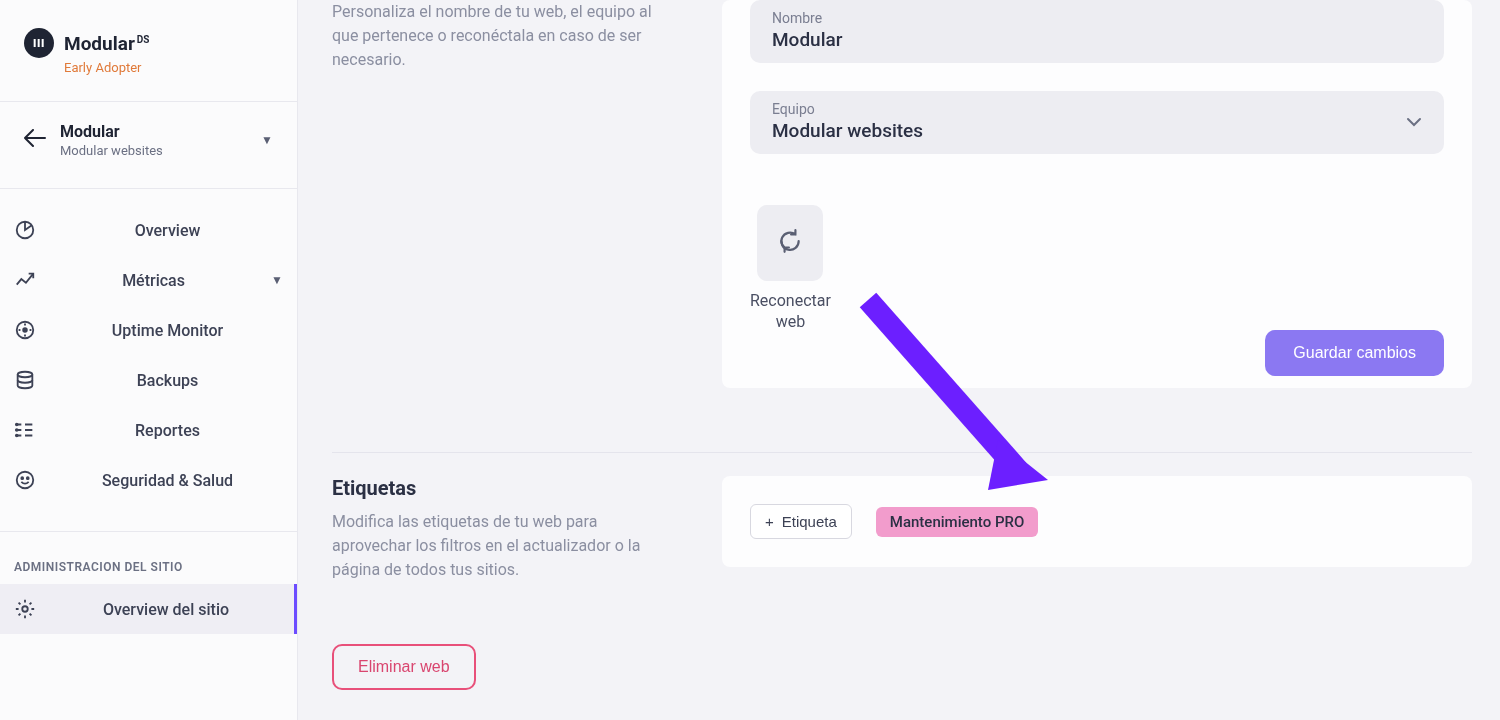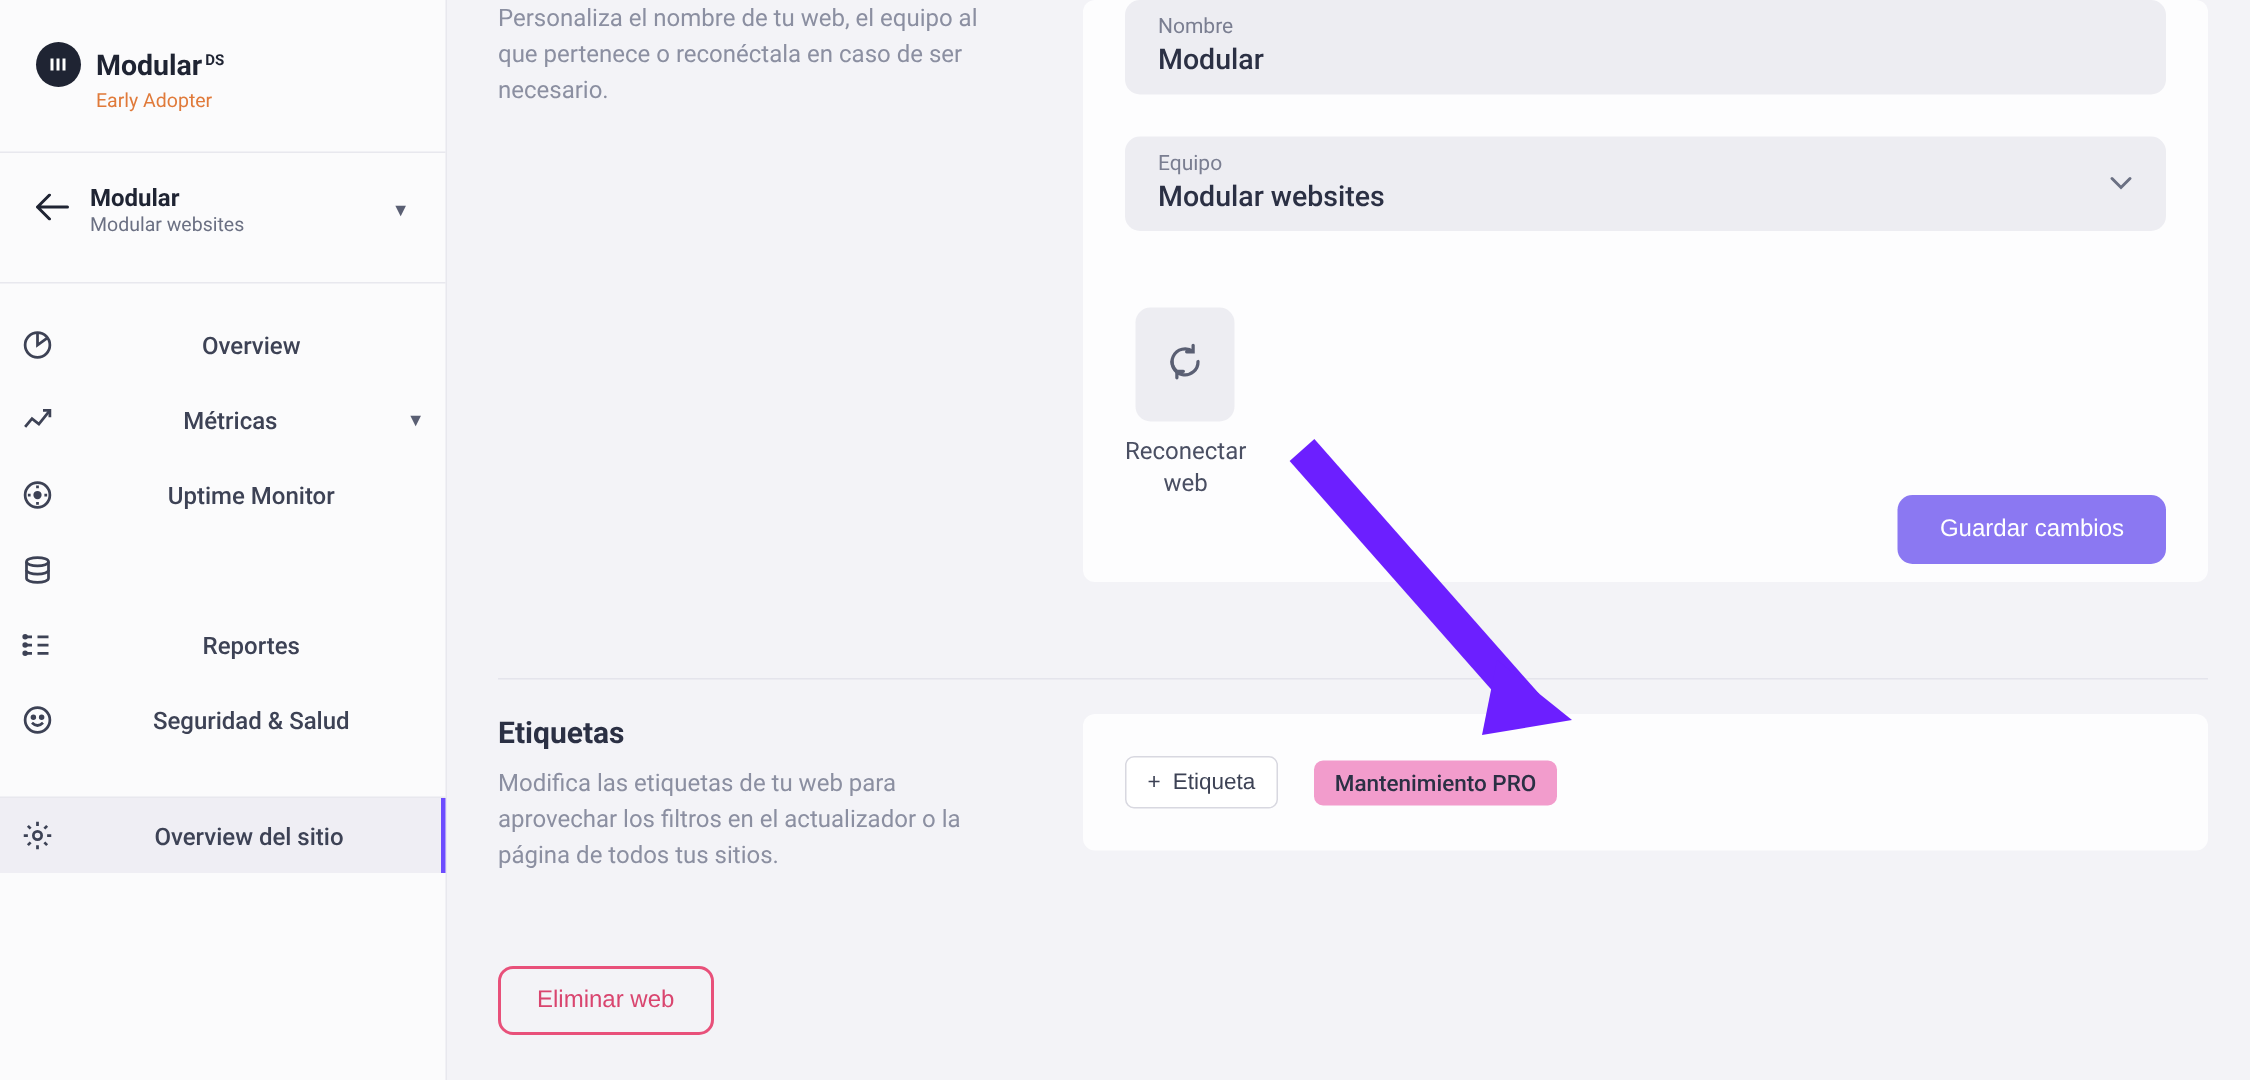--- a/index.html
+++ b/index.html
@@ -137,20 +137,21 @@
     </div>
 
     <div class="nav-item">
       <span class="icon">
         <svg width="22" height="22" viewBox="0 0 24 24" fill="none" stroke="#3d4255" stroke-width="2">
             <ellipse cx="12" cy="6" rx="8" ry="3"></ellipse>
             <path d="M4 6 V18 A8 3 0 0 0 20 18 V6"></path>
             <path d="M4 12 A8 3 0 0 0 20 12"></path>
           </svg>
       </span>
+      <span class="label">Backups</span>
     </div>
 
     <div class="nav-item">
       <span class="icon">
         <svg width="22" height="22" viewBox="0 0 24 24" fill="none" stroke="#3d4255" stroke-width="2">
             <path d="M4 6 H8 M4 12 H8 M4 18 H8"></path>
             <circle cx="3" cy="6" r="1" fill="#3d4255"></circle>
             <circle cx="3" cy="12" r="1" fill="#3d4255"></circle>
             <circle cx="3" cy="18" r="1" fill="#3d4255"></circle>
             <path d="M12 6 H20 M12 12 H20 M12 18 H20"></path>
@@ -168,20 +169,21 @@
             <circle cx="15" cy="10" r="1" fill="#3d4255"></circle>
           </svg>
       </span>
       <span class="label">Seguridad &amp; Salud</span>
     </div>
 
   </div>
 
   <div class="divider"></div>
 
+  <div class="section-header">ADMINISTRACION DEL SITIO</div>
 
   <div class="nav-item active">
     <span class="icon">
       <svg width="22" height="22" viewBox="0 0 24 24" fill="none" stroke="#3d4255" stroke-width="2">
           <circle cx="12" cy="12" r="3"></circle>
           <path d="M12 2 L12 5 M12 19 L12 22 M22 12 L19 12 M5 12 L2 12 M19 5 L17 7 M7 17 L5 19 M19 19 L17 17 M7 7 L5 5"></path>
         </svg>
     </span>
     <span class="label">Overview del sitio</span>
   </div>

